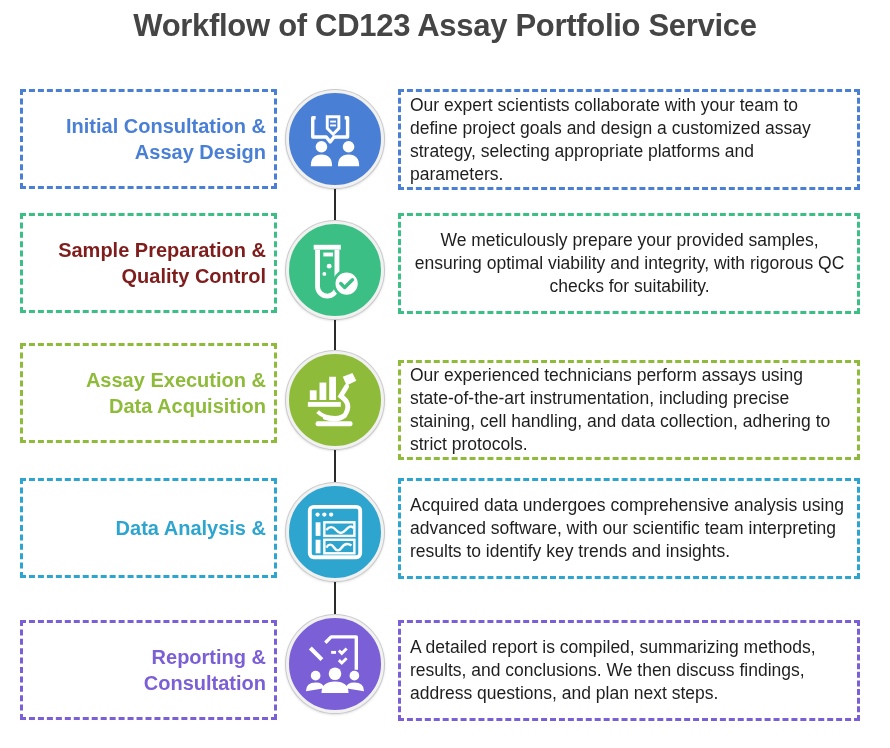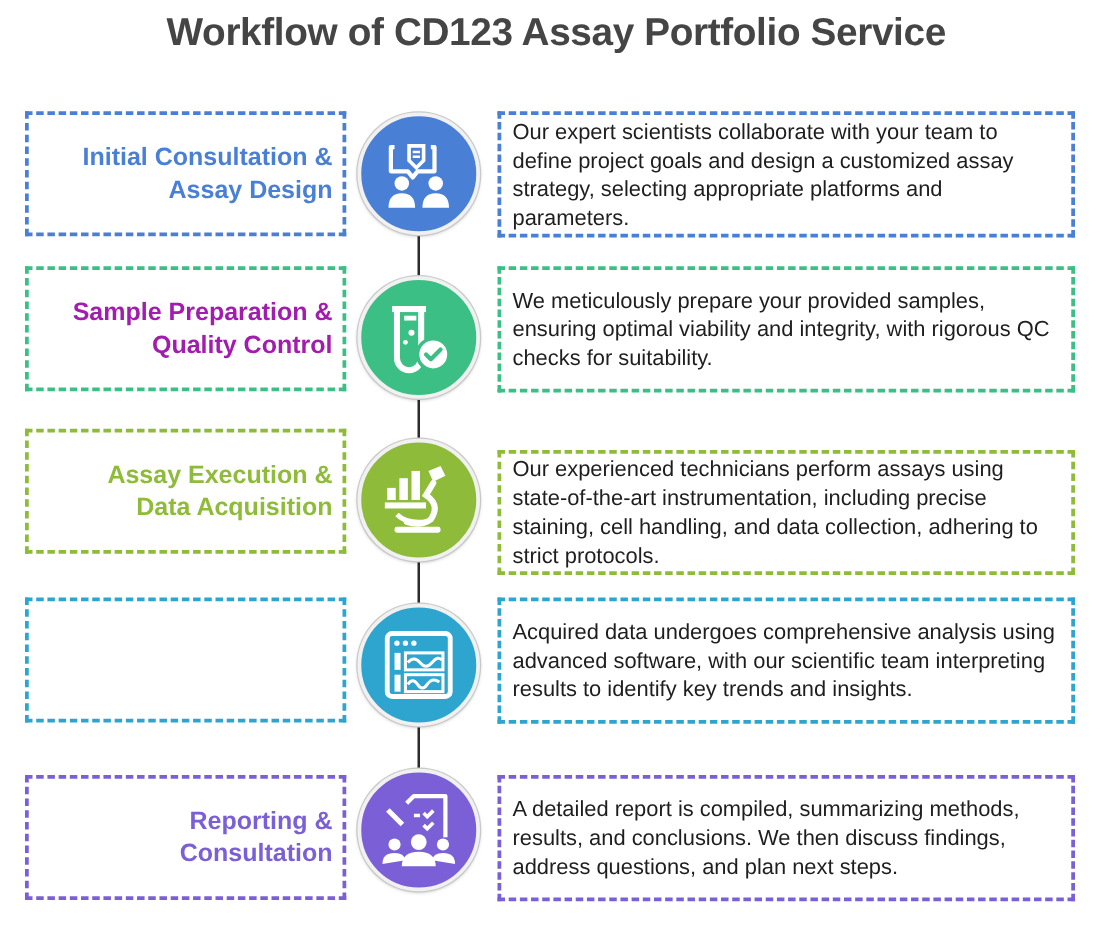--- a/index.html
+++ b/index.html
@@ -39,37 +39,37 @@
       <path d="M35 60 q0 -12 11 -12 q11 0 11 12 z" fill="#fff"></path>
     </svg>
   </div>
   <div class="rbox" style="top:89px; height:101px; border-color:#4a7fd6;">
     <div class="rtxt">Our expert scientists collaborate with your team to define project goals and design a customized assay strategy, selecting appropriate platforms and parameters.</div>
   </div>
 </div>
 
 <div>
   <div class="lbox" style="top:213px; height:100px; border-color:#3cbf85;">
-    <div class="ltxt" style="color:#a21caf;">
+    <div class="ltxt" style="color:#7f1d1d;">
       <div>Sample Preparation &amp;</div>
       <div>Quality Control</div>
     </div>
   </div>
   <div class="circle" style="top:221px; background:#3cbf85;">
     <svg viewBox="0 0 64 64" fill="none">
       <rect x="10" y="6" width="28" height="5" fill="#fff"></rect>
       <path d="M14 11 v38 a10 10 0 0 0 20 0 v-38" stroke="#fff" stroke-width="5"></path>
       <rect x="20" y="14" width="10" height="4" fill="#fff"></rect>
       <circle cx="26" cy="28" r="2.5" fill="#fff"></circle>
       <circle cx="21" cy="36" r="2" fill="#fff"></circle>
       <circle cx="44" cy="46" r="13" fill="#fff" stroke="#3cbf85" stroke-width="3"></circle>
       <path d="M38 46 l4 4 l8 -8" stroke="#3cbf85" stroke-width="3.5" stroke-linecap="round" stroke-linejoin="round"></path>
     </svg>
   </div>
-  <div class="rbox" style="top:213px; height:101px; border-color:#3cbf85;">
+  <div class="rbox" style="top:213px; height:101px; border-color:#3cbf85;text-align:center;">
     <div class="rtxt">We meticulously prepare your provided samples, ensuring optimal viability and integrity, with rigorous QC checks for suitability.</div>
   </div>
 </div>
 
 <div>
   <div class="lbox" style="top:343px; height:100px; border-color:#8fbb3a;">
     <div class="ltxt" style="color:#8fbb3a;">
       <div>Assay Execution &amp;</div>
       <div>Data Acquisition</div>
     </div>
@@ -87,20 +87,21 @@
     </svg>
   </div>
   <div class="rbox" style="top:360px; height:100px; border-color:#8fbb3a;">
     <div class="rtxt">Our experienced technicians perform assays using state-of-the-art instrumentation, including precise staining, cell handling, and data collection, adhering to strict protocols.</div>
   </div>
 </div>
 
 <div>
   <div class="lbox" style="top:478px; height:100px; border-color:#2ea5cf;">
     <div class="ltxt" style="color:#2ea5cf;">
+      <div>Data Analysis &amp;</div>
     </div>
   </div>
   <div class="circle" style="top:483px; background:#2ea5cf;">
     <svg viewBox="0 0 64 64" fill="none">
       <rect x="6" y="6" width="52" height="52" rx="4" stroke="#fff" stroke-width="4"></rect>
       <circle cx="14" cy="14" r="2.2" fill="#fff"></circle>
       <circle cx="21" cy="14" r="2.2" fill="#fff"></circle>
       <circle cx="28" cy="14" r="2.2" fill="#fff"></circle>
       <rect x="12" y="22" width="5" height="14" fill="#fff"></rect>
       <rect x="12" y="40" width="5" height="14" fill="#fff"></rect>

